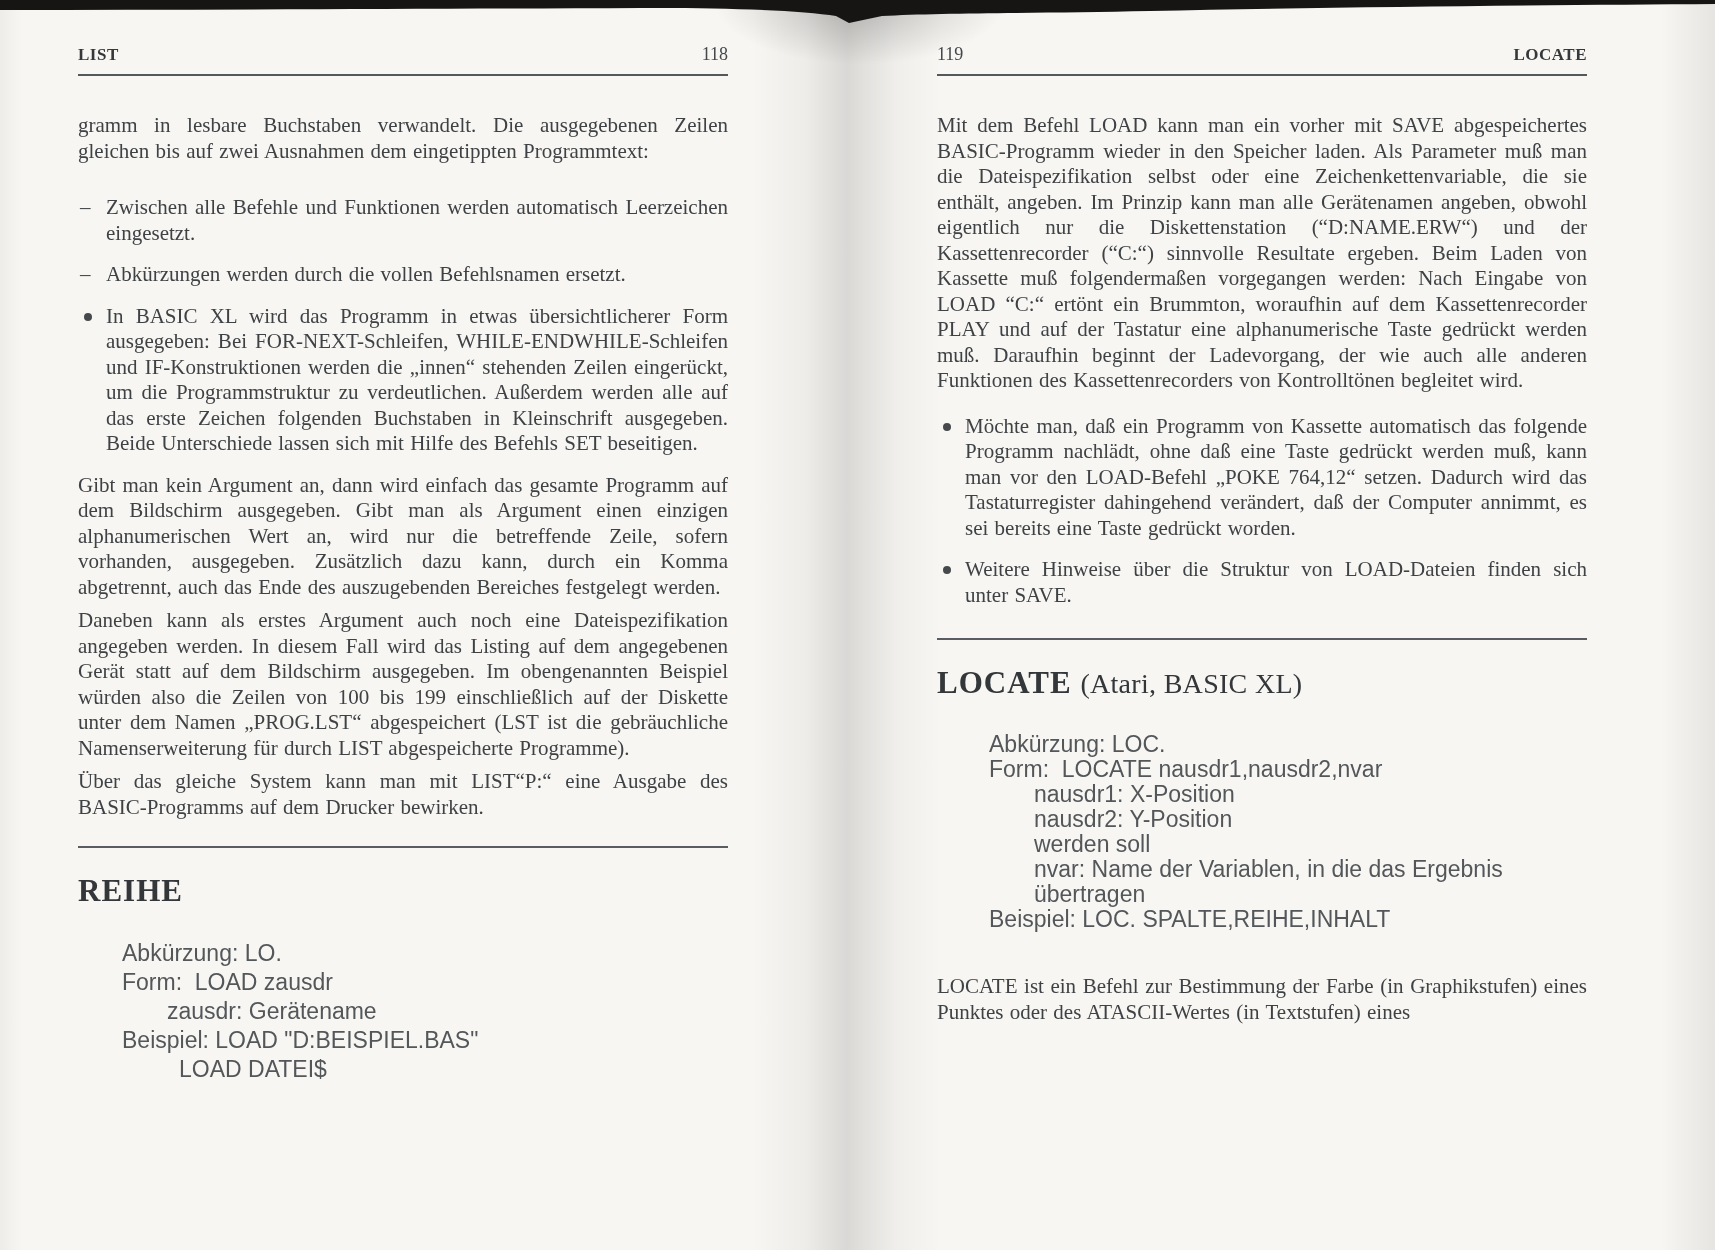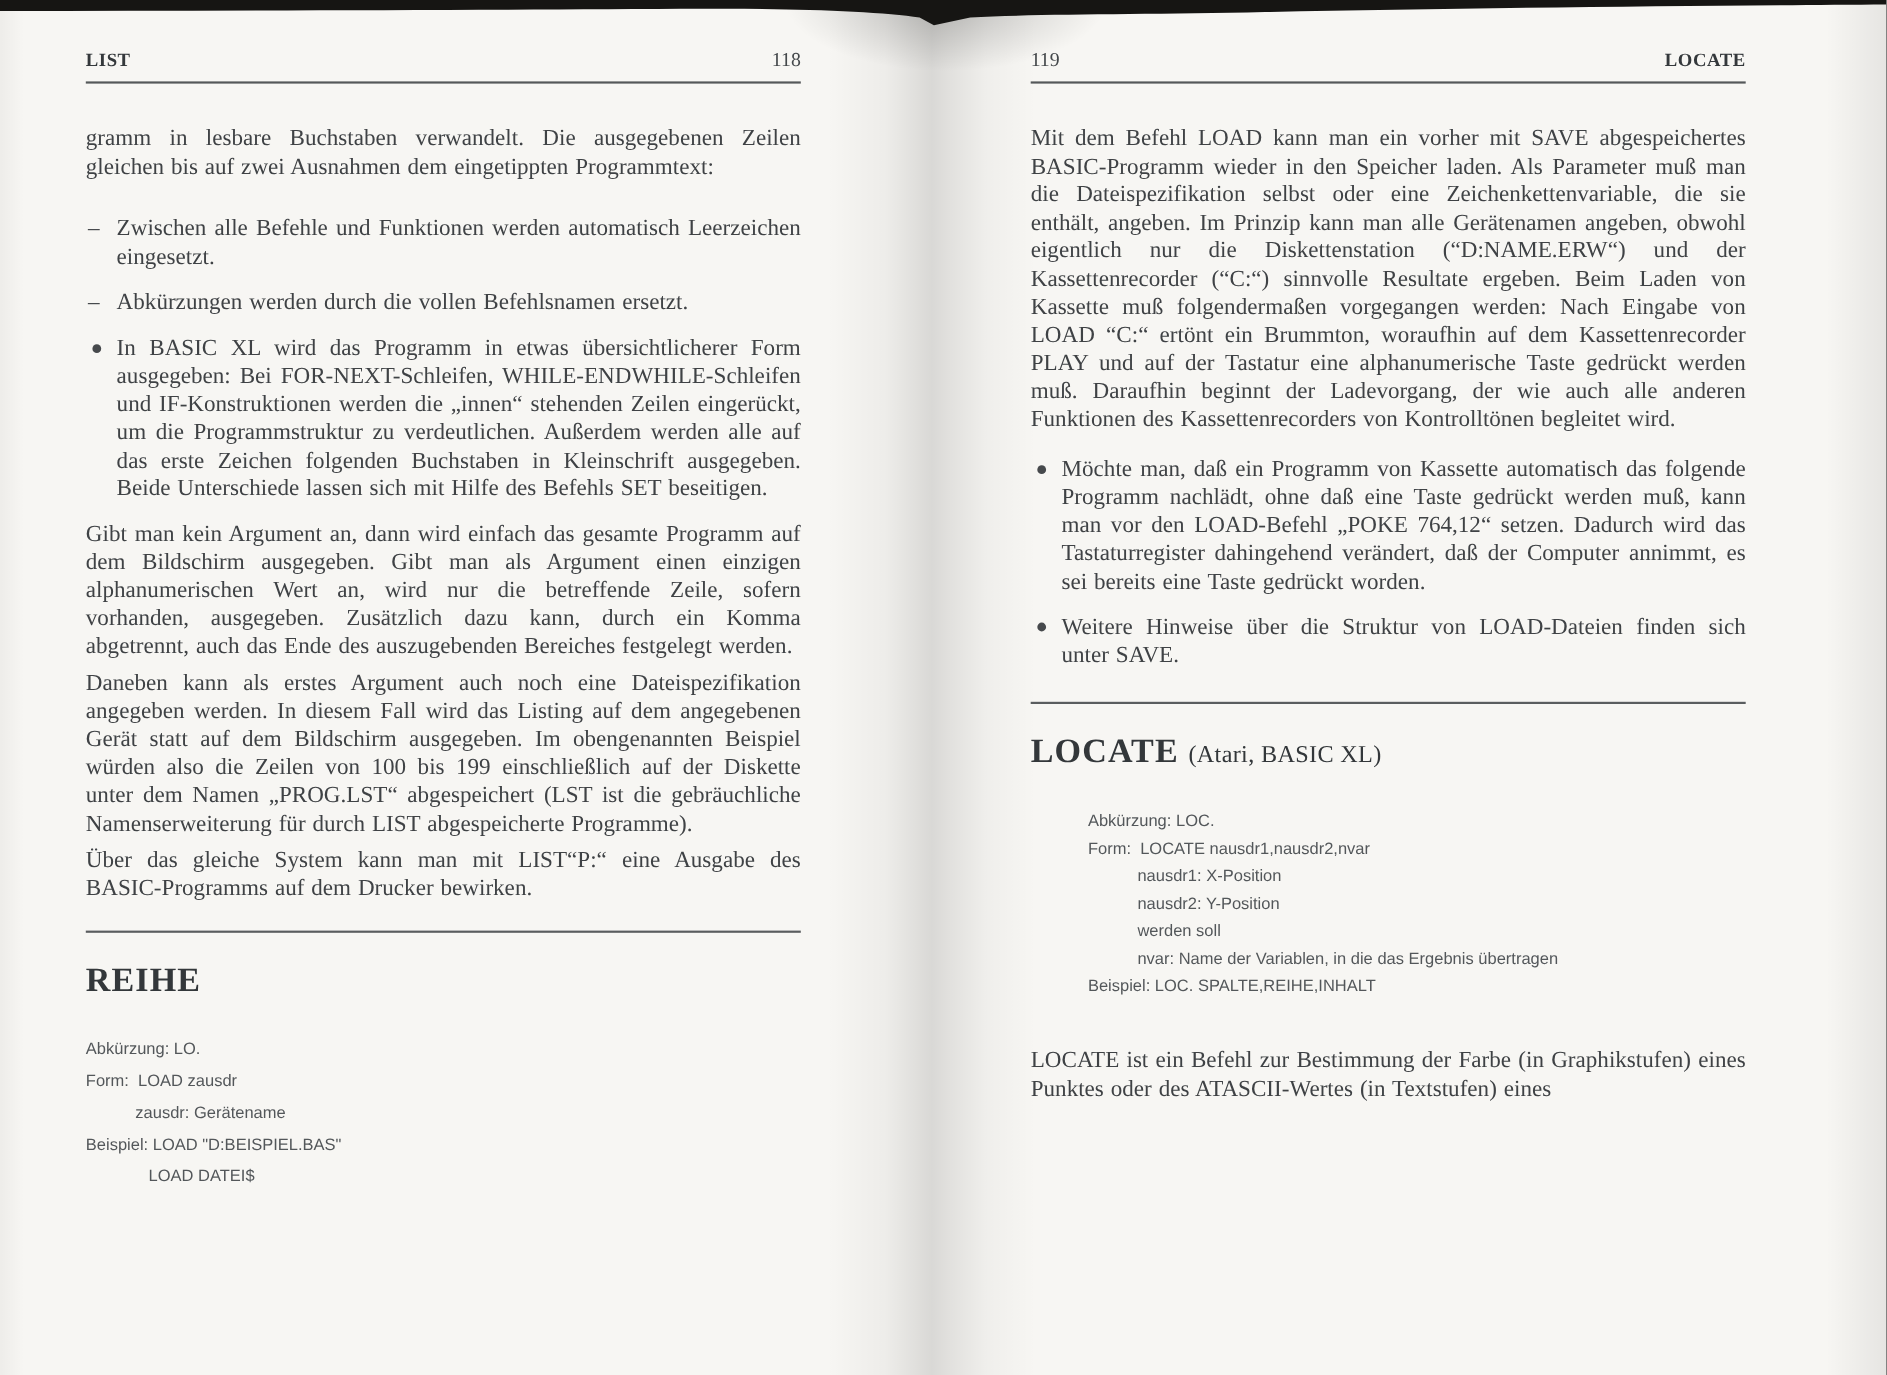--- a/index.html
+++ b/index.html
@@ -40,24 +40,24 @@
 
   .list{margin-top:31px;margin-bottom:10px;}
   .li{position:relative;padding-left:28px;margin-bottom:16px;}
   .li-marker{position:absolute;left:2px;top:0;width:20px;font-size:21px;line-height:25.5px;color:#3f4245;}
   .li-dot{position:absolute;left:6px;top:9px;width:8px;height:8px;border-radius:50%;background:#46494c;}
   .li-text{font-size:21px;line-height:25.5px;text-align:justify;hyphens:auto;-webkit-hyphens:auto;word-spacing:1px;}
 
   .divider{border:none;border-top:2px solid #5a5d5f;margin:26px 0 0 0;}
 
   .cmd-heading{margin-top:25px;font-size:31px;font-weight:bold;color:#33373a;letter-spacing:1px;line-height:36px;}
-  .cmd-sub{font-size:22px;font-weight:normal;letter-spacing:0.3px;}
+  .cmd-sub{font-size:28px;font-weight:normal;letter-spacing:0.3px;}
 
-  .syntax{font-family:"Liberation Sans",sans-serif;color:#53575a;margin-top:30px;}
-  .syntax-line{font-size:15px;white-space:pre-wrap;}
+  .syntax{font-family:"Liberation Sans",sans-serif;color:#53575a;margin-top:30px;margin-left:44px;}
+  .syntax-line{font-size:23px;white-space:pre-wrap;}
   .lh29 .syntax-line{line-height:29px;}
   .lh25 .syntax-line{line-height:25px;}
   .ind1{padding-left:45px;}
   .ind2{padding-left:57px;}
 
   .tail-para{margin-top:42px;}
 </style>
 </head>
 <body>
 

